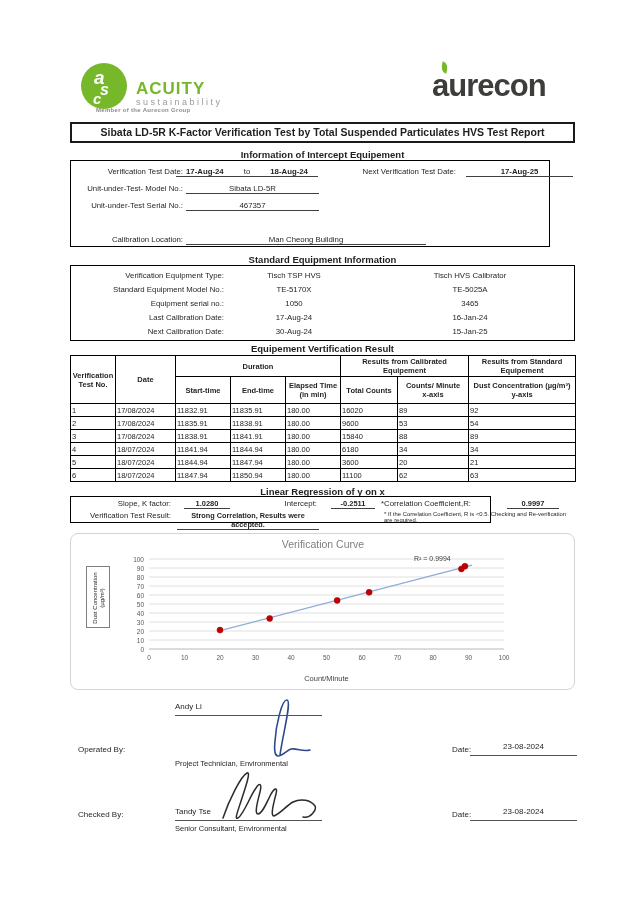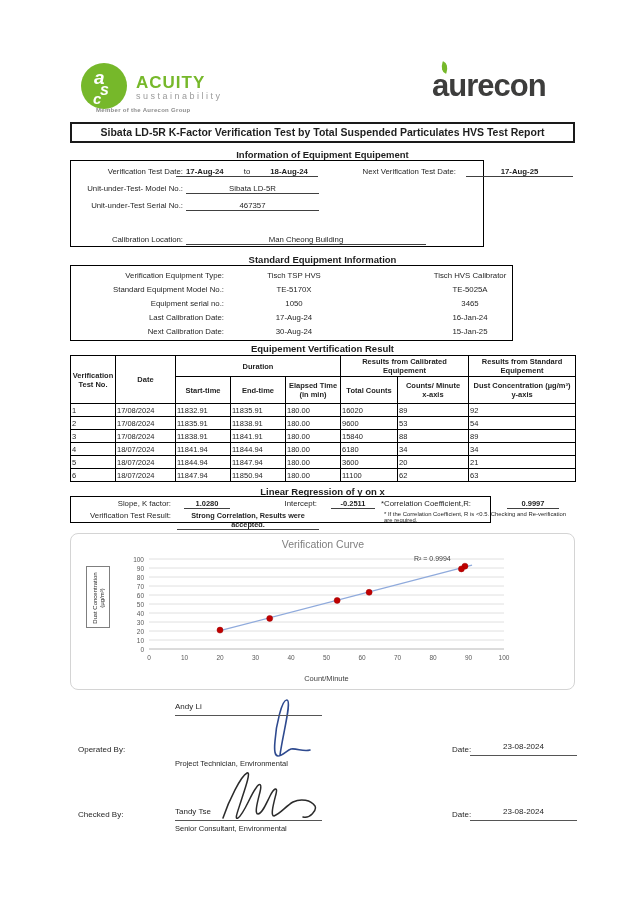--- a/index.html
+++ b/index.html
@@ -48,36 +48,36 @@
 </head>
 <body>
 
 <div class="abs" style="left:80px; top:62px; width:200px; height:52px;">
   <svg class="abs" style="left:0; top:0;" width="48" height="48" viewBox="0 0 48 48">
     <circle cx="24" cy="24" r="23" fill="#76b82a"></circle>
     <text x="14" y="22" font-size="19" fill="#ffffff" font-family="DejaVu Serif, serif" font-style="italic" font-weight="bold">a</text>
     <text x="20" y="33" font-size="16" fill="#ffffff" font-family="DejaVu Serif, serif" font-style="italic" font-weight="bold">s</text>
     <text x="13" y="42" font-size="15" fill="#ffffff" font-family="DejaVu Serif, serif" font-style="italic" font-weight="bold">c</text>
   </svg>
-  <div class="abs" style="left:56px; top:12px;">
+  <div class="abs" style="left:56px; top:18px;">
     <div class="acuity-name">ACUITY</div>
     <div class="acuity-sub">sustainability</div>
   </div>
   <div class="acuity-tag abs" style="left:16px; top:45px; width:184px;">Member of the Aurecon Group</div>
 </div>
 
 <div class="abs" style="left:432px; top:68px;">
   <span class="aurecon-leaf"></span>
   <span class="aurecon-word">aurecon</span>
 </div>
 
 <div class="abs title-box">Sibata LD-5R K-Factor Verification Test by Total Suspended Particulates HVS Test Report</div>
 
-<div class="abs sec-head" style="top:149px;">Information of Equipment Equipement</div>
-<div class="abs box" style="left:70px; top:160px; width:414px; height:87px;">
+<div class="abs sec-head" style="top:149px;">Information of Intercept Equipement</div>
+<div class="abs box" style="left:70px; top:160px; width:480px; height:87px;">
   <div class="abs" style="left:0; top:6px; width:505px; height:14px;">
     <span class="abs lbl right" style="left:0; width:112px;">Verification Test Date:</span>
     <span class="abs uval" style="left:105px; width:142px; display:flex; justify-content:space-around;">
       <span class="b">17-Aug-24</span>
       <span>to</span>
       <span class="b">18-Aug-24</span>
     </span>
     <span class="abs lbl right" style="left:230px; width:155px;padding-left:38px;">Next Verification Test Date:</span>
     <span class="abs uval b" style="left:395px; width:107px;">17-Aug-25</span>
   </div>
@@ -89,21 +89,21 @@
     <span class="abs lbl right" style="left:0; width:112px;">Unit-under-Test Serial No.:</span>
     <span class="abs uval" style="left:115px; width:133px;">467357</span>
   </div>
   <div class="abs" style="left:0; top:74px; width:505px; height:14px;">
     <span class="abs lbl right" style="left:0; width:112px;">Calibration Location:</span>
     <span class="abs uval" style="left:115px; width:240px;">Man Cheong Building</span>
   </div>
 </div>
 
 <div class="abs sec-head" style="top:254px;">Standard Equipment Information</div>
-<div class="abs box" style="left:70px; top:265px; width:443px; height:76px;">
+<div class="abs box" style="left:70px; top:265px; width:505px; height:76px;">
   <div class="abs" style="left:0; top:5px; width:505px;">
     <span class="abs lbl right" style="left:0; width:153px;">Verification Equipment Type:</span>
     <span class="abs lbl center" style="left:153px; width:140px;">Tisch TSP HVS</span>
     <span class="abs lbl center" style="left:293px; width:212px;">Tisch HVS Calibrator</span>
   </div>
   <div class="abs" style="left:0; top:19px; width:505px;">
     <span class="abs lbl right" style="left:0; width:153px;">Standard Equipment Model No.:</span>
     <span class="abs lbl center" style="left:153px; width:140px;">TE-5170X</span>
     <span class="abs lbl center" style="left:293px; width:212px;">TE-5025A</span>
   </div>

